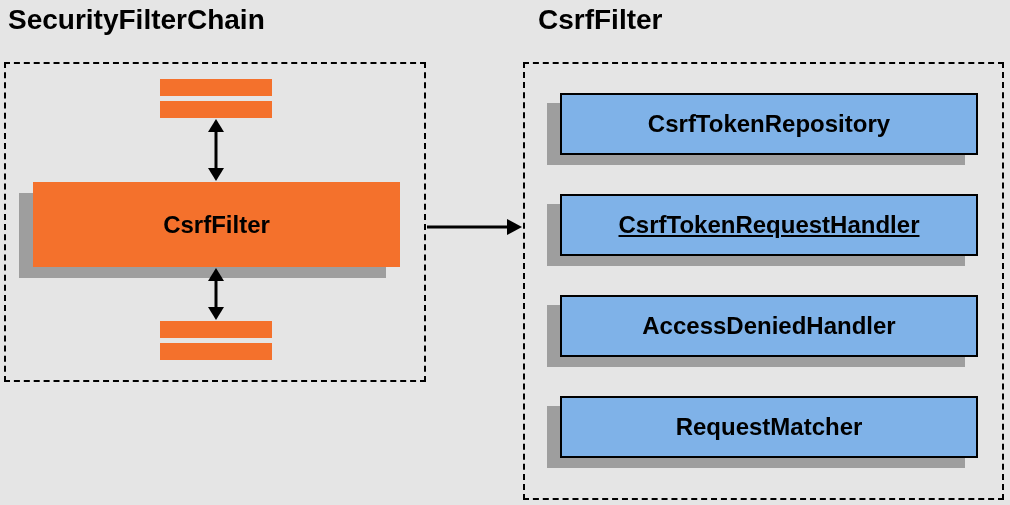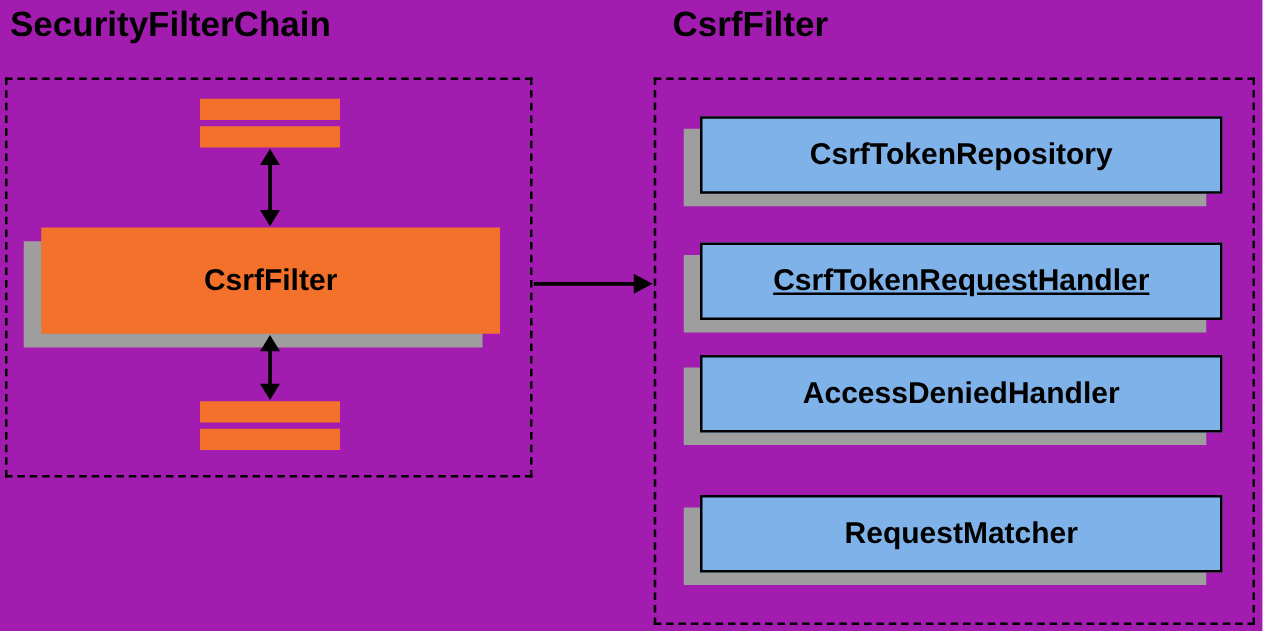--- a/index.html
+++ b/index.html
@@ -3,21 +3,21 @@
 <meta charset="utf-8">
 <style>
   * { margin: 0; padding: 0; box-sizing: border-box; }
   html, body { background: #ffffff; }
   body { font-family: "Liberation Sans", sans-serif; }
 
   .canvas {
     position: relative;
     width: 1010px;
     height: 505px;
-    background: #a21caf;
+    background: #e5e5e5;
     overflow: hidden;
   }
 
   .diagram-title {
     position: absolute;
     font-size: 28px;
     font-weight: bold;
     color: #000000;
     white-space: nowrap;
   }
@@ -70,21 +70,21 @@
     box-shadow: -13px 10px 0 var(--shadow, #9E9E9E);
     display: flex;
     align-items: center;
     justify-content: center;
     font-size: 24px;
     font-weight: bold;
     color: #000000;
   }
   .comp-1 { top: 93px;  }
   .comp-2 { top: 194px; text-decoration: underline; }
-  .comp-3 { top: 284px; }
+  .comp-3 { top: 295px; }
   .comp-4 { top: 396px; }
 
   svg.arrows-layer {
     position: absolute;
     left: 0;
     top: 0;
     pointer-events: none;
   }
   .arrow-stroke { stroke: var(--arrow, #000000); stroke-width: 3; }
   .arrow-fill   { fill: var(--arrow, #000000); }

